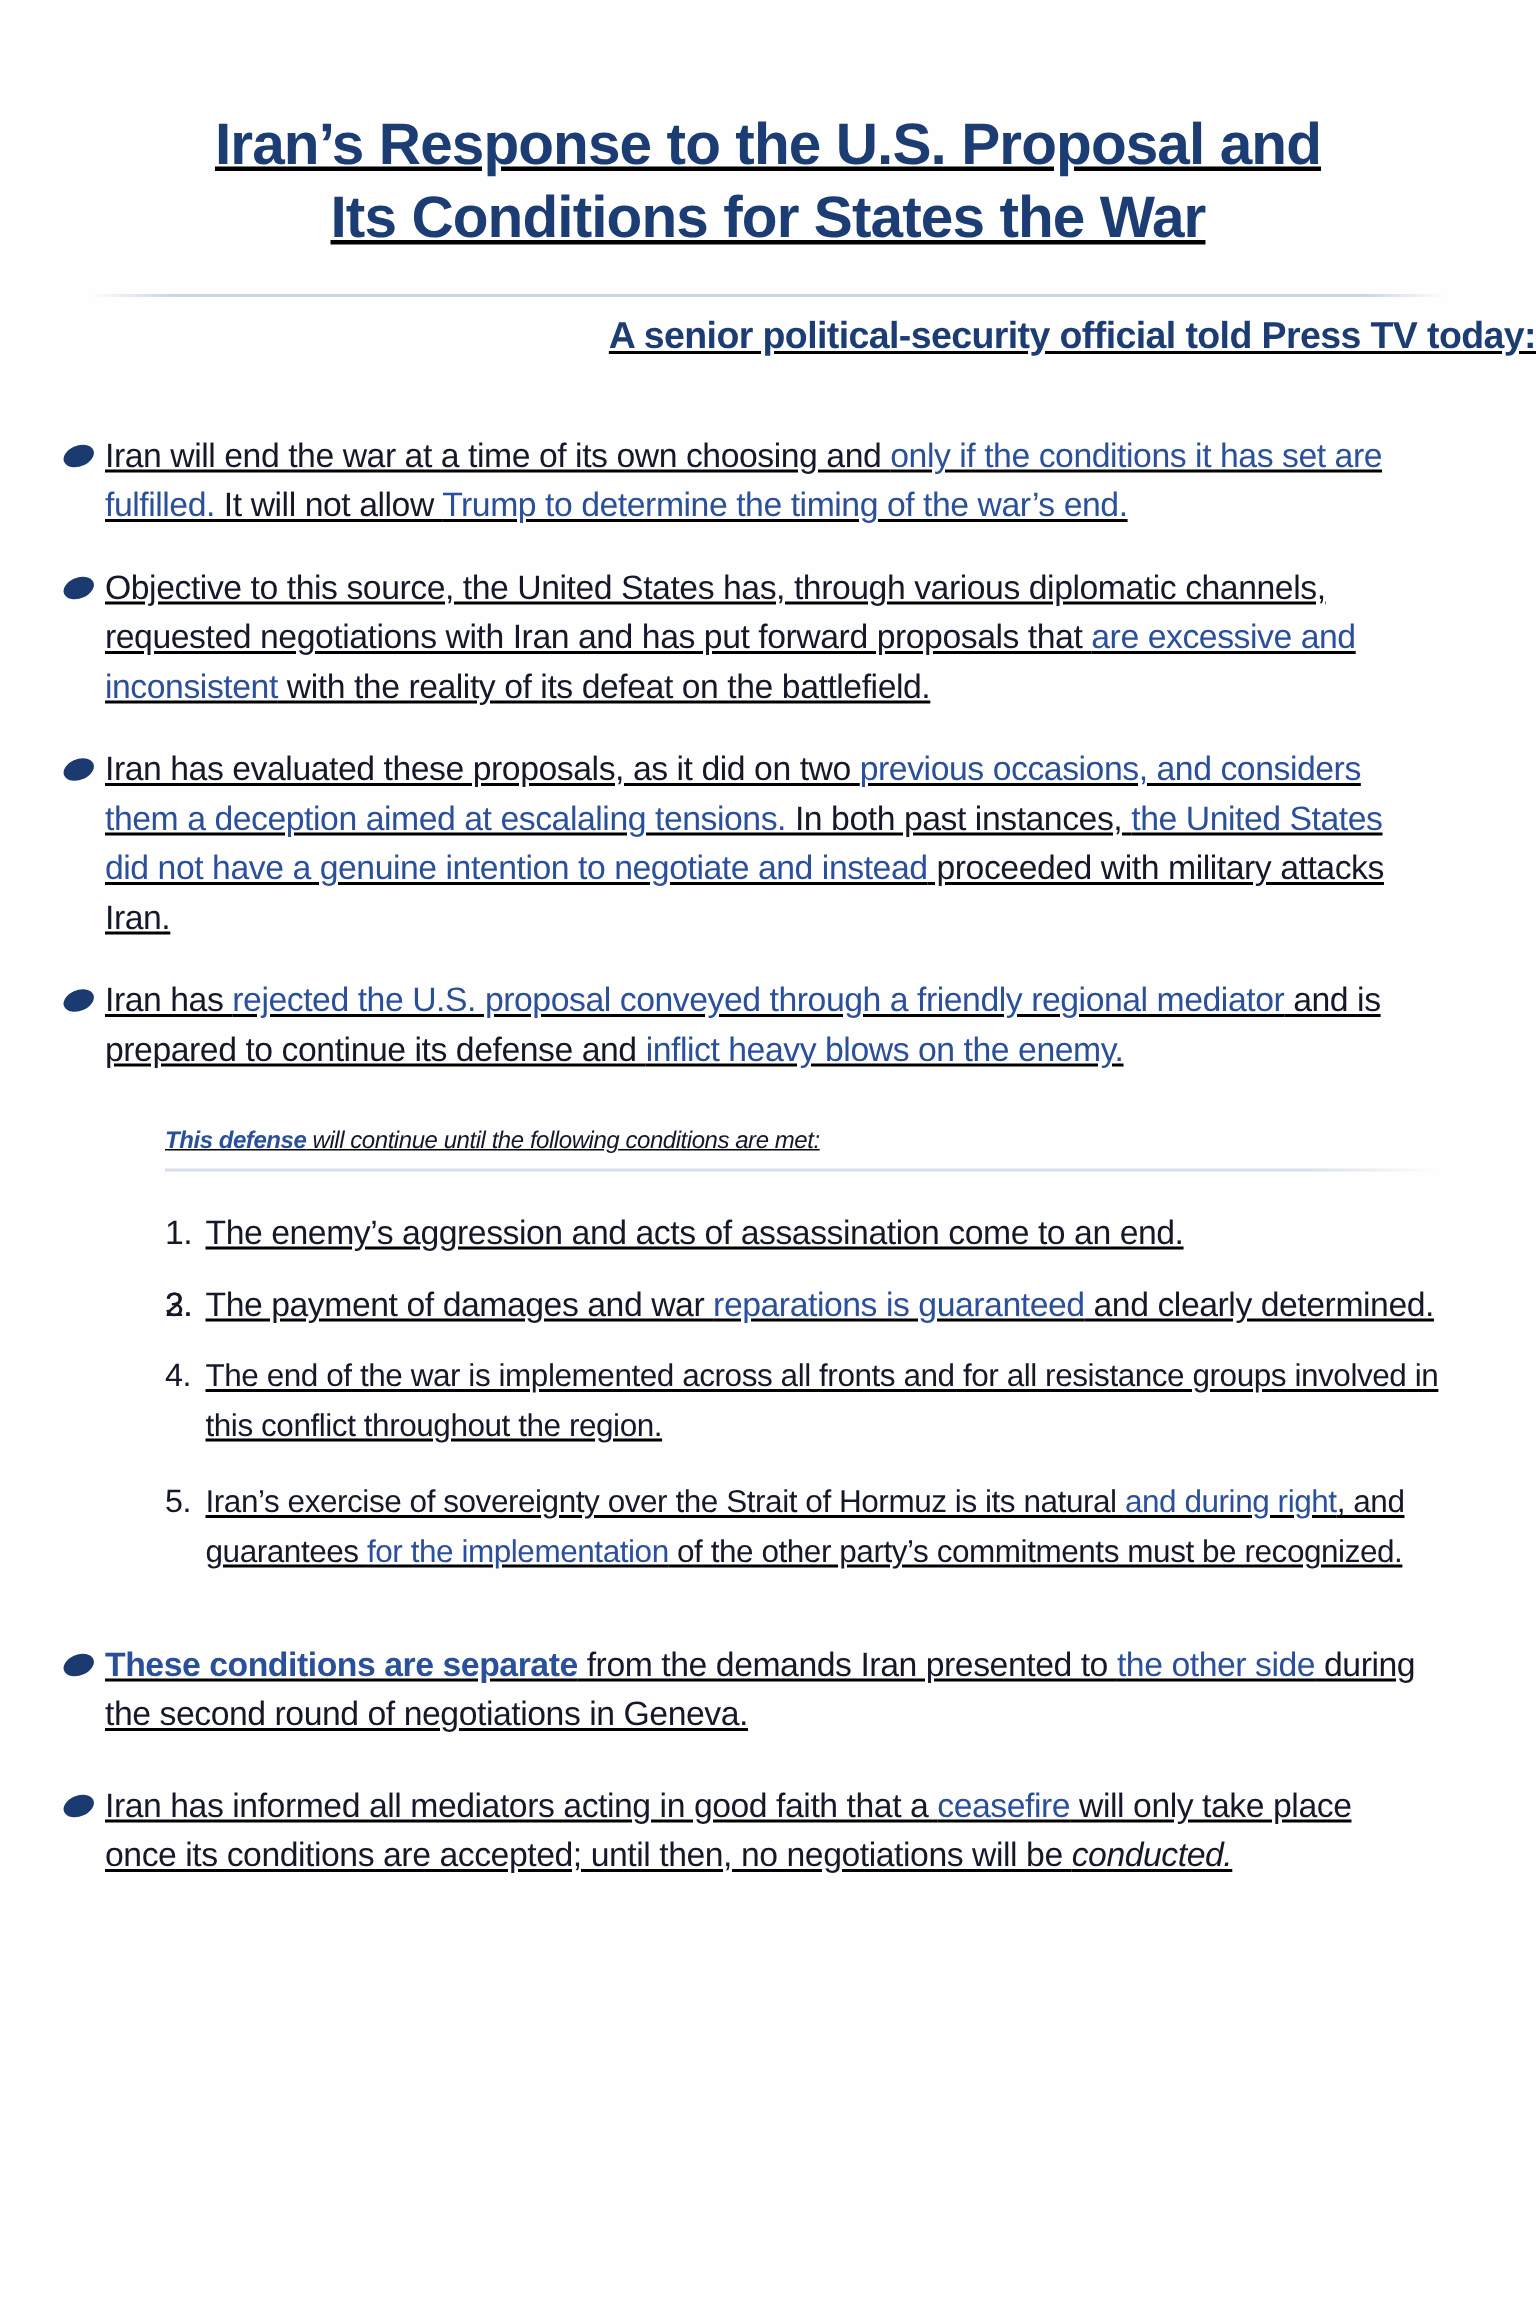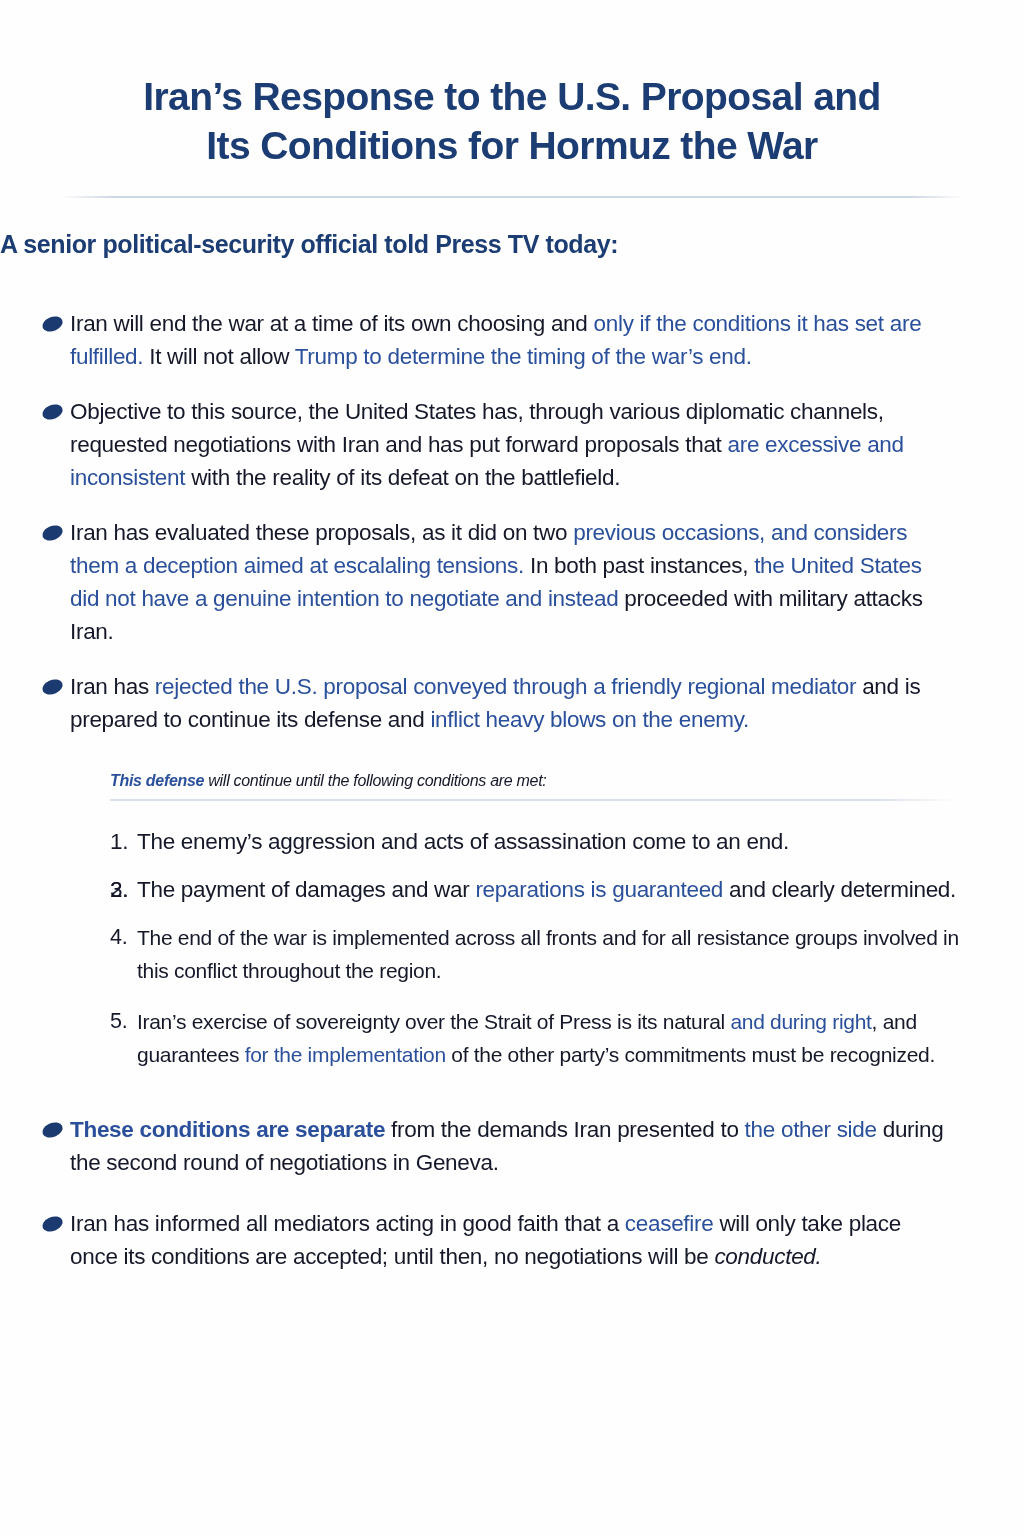--- a/index.html
+++ b/index.html
@@ -11,37 +11,37 @@
   }
   *{box-sizing:border-box;}
   html,body{margin:0;padding:0;}
   body{
     width:1024px;height:1536px;overflow:hidden;
     background:#fefefe;
     font-family:"Liberation Sans","DejaVu Sans",sans-serif;
     letter-spacing:-0.3px;
     -webkit-font-smoothing:antialiased;
   }
-  .page{width:1024px;height:1181px;padding-top:46px;}
+  .page{width:1024px;height:1181px;padding-top:46px;text-decoration:underline;}
 
   .title{
     text-align:center;
     color:var(--navy);
     font-size:39px;
     line-height:49px;
     font-weight:700;
     letter-spacing:-0.6px;
   }
   .title-rule{
     height:2px;border:0;margin:16px 60px 0 60px;
     background:linear-gradient(to right,rgba(204,214,226,0),var(--divider) 6%,var(--divider) 94%,rgba(204,214,226,0));
   }
   .subtitle{
-    text-align:left;
-    margin-top:32px;
+    text-align:right;
+    margin-top:12px;
     color:var(--navy);
     font-size:25px;
     font-weight:700;
     letter-spacing:-0.4px;
   }
 
   .bullets{margin-top:48px;}
   .bullet{
     position:relative;
     padding-left:70px;
@@ -100,21 +100,21 @@
   .seg.b{font-weight:700;}
   .seg.i{font-style:italic;}
 </style>
 </head>
 <body>
 
 <div class="page">
 
   <h1 class="title">
     <span>Iran’s Response to the U.S. Proposal and</span><br>
-    <span>Its Conditions for Hormuz the War</span>
+    <span>Its Conditions for States the War</span>
   </h1>
 
   <hr class="title-rule">
 
   <div class="subtitle">A senior political-security official told Press TV today:</div>
 
   <div class="bullets">
     <div class="bullet">
       <span class="marker"></span>
       <span><span class="seg dark">Iran will end the war at a time of its own choosing and </span><span class="seg blue">only if the conditions it has set are fulfilled.</span><span class="seg dark"> It will not allow </span><span class="seg blue">Trump to determine the timing of the war’s end.</span></span>
@@ -148,21 +148,21 @@
       <div class="cond-item">
         <span class="num">3.</span>
         <span><span class="seg dark">The payment of damages and war </span><span class="seg blue">reparations is guaranteed</span><span class="seg dark"> and clearly determined.</span></span>
       </div>
       <div class="cond-item small">
         <span class="num">4.</span>
         <span><span class="seg dark">The end of the war is implemented across all fronts and for all resistance groups involved in this conflict throughout the region.</span></span>
       </div>
       <div class="cond-item small">
         <span class="num">5.</span>
-        <span><span class="seg dark">Iran’s exercise of sovereignty over the Strait of Press is its natural </span><span class="seg blue">and during right</span><span class="seg dark">, and guarantees </span><span class="seg blue">for the implementation</span><span class="seg dark"> of the other party’s commitments must be recognized.</span></span>
+        <span><span class="seg dark">Iran’s exercise of sovereignty over the Strait of Hormuz is its natural </span><span class="seg blue">and during right</span><span class="seg dark">, and guarantees </span><span class="seg blue">for the implementation</span><span class="seg dark"> of the other party’s commitments must be recognized.</span></span>
       </div>
     </div>
   </div>
 
   <div class="closing">
     <div class="bullet">
       <span class="marker"></span>
       <span><span class="seg blue b">These conditions are separate</span><span class="seg dark"> from the demands Iran presented to </span><span class="seg blue">the other side</span><span class="seg dark"> during the second round of negotiations in Geneva.</span></span>
     </div>
     <div class="bullet">

